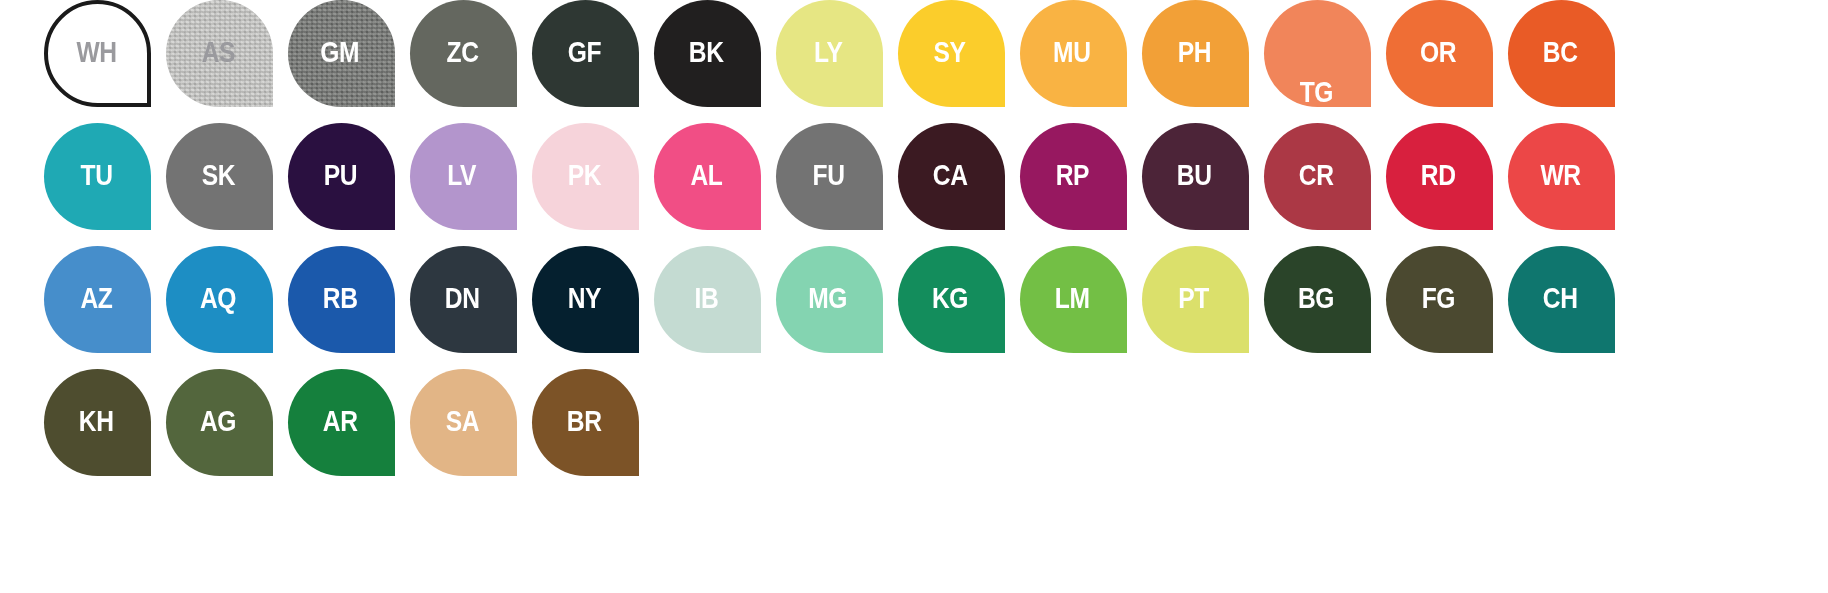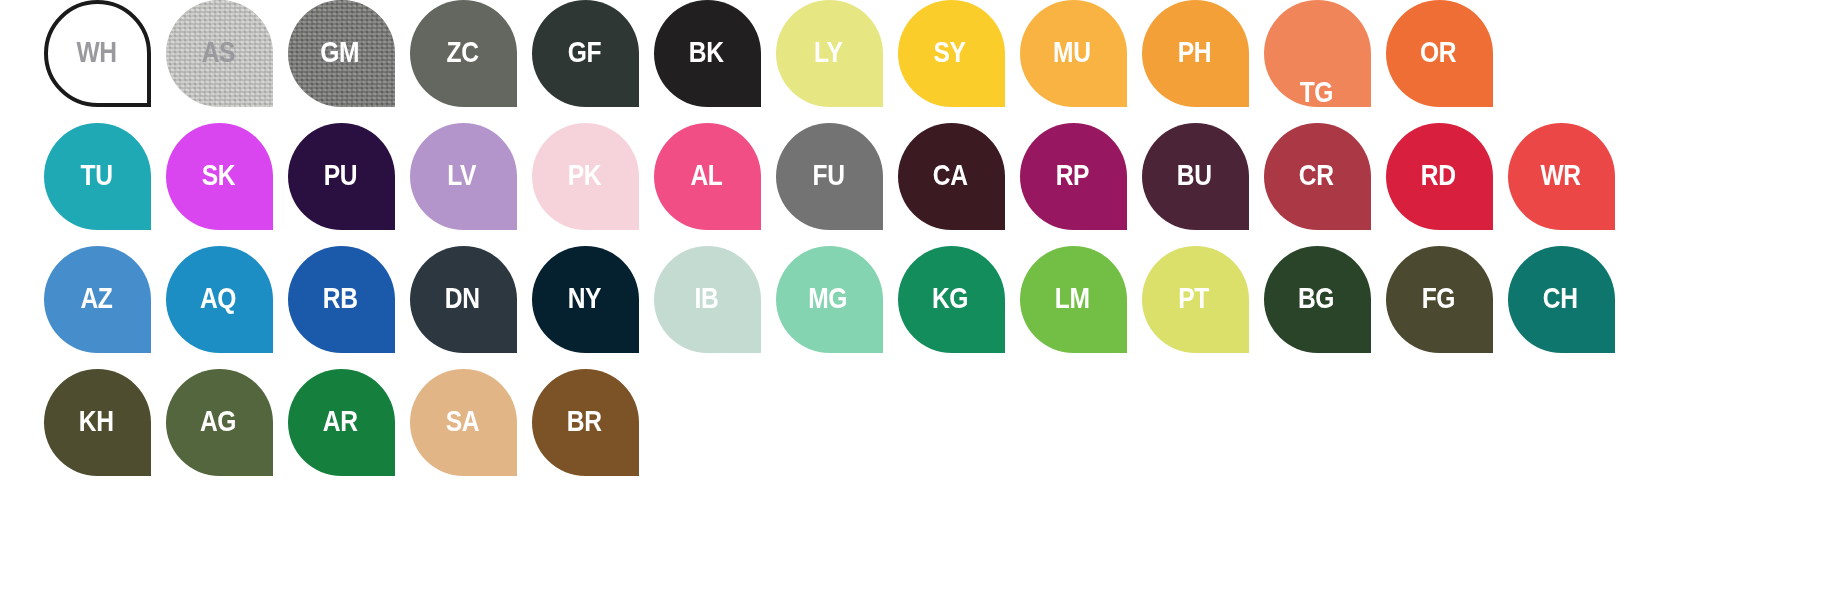--- a/index.html
+++ b/index.html
@@ -112,26 +112,29 @@
       </div>
       <div class="swatch" title="PH" style="background: rgb(242, 160, 55);">
         <span class="swatch-label" style="color: rgb(255, 255, 255);">PH</span>
       </div>
       <div class="swatch" title="TG" style="background: rgb(241, 133, 90); align-items: flex-end;">
         <span class="swatch-label" style="color: rgb(255, 255, 255);">TG</span>
       </div>
       <div class="swatch" title="OR" style="background: rgb(239, 110, 53);">
         <span class="swatch-label" style="color: rgb(255, 255, 255);">OR</span>
       </div>
+      <div class="swatch" title="BC" style="background: rgb(233, 91, 38);">
+        <span class="swatch-label" style="color: rgb(255, 255, 255);">BC</span>
+      </div>
     </div>
     <div class="swatch-row">
       <div class="swatch" title="TU" style="background: rgb(31, 169, 180);">
         <span class="swatch-label" style="color: rgb(255, 255, 255);">TU</span>
       </div>
-      <div class="swatch" title="SK" style="background: #d946ef;">
+      <div class="swatch" title="SK" style="background: #737373;">
         <span class="swatch-label" style="color: rgb(255, 255, 255);">SK</span>
       </div>
       <div class="swatch" title="PU" style="background: rgb(42, 16, 64);">
         <span class="swatch-label" style="color: rgb(255, 255, 255);">PU</span>
       </div>
       <div class="swatch" title="LV" style="background: rgb(179, 149, 204);">
         <span class="swatch-label" style="color: rgb(255, 255, 255);">LV</span>
       </div>
       <div class="swatch" title="PK" style="background: rgb(246, 211, 218);">
         <span class="swatch-label" style="color: rgb(255, 255, 255);">PK</span>

